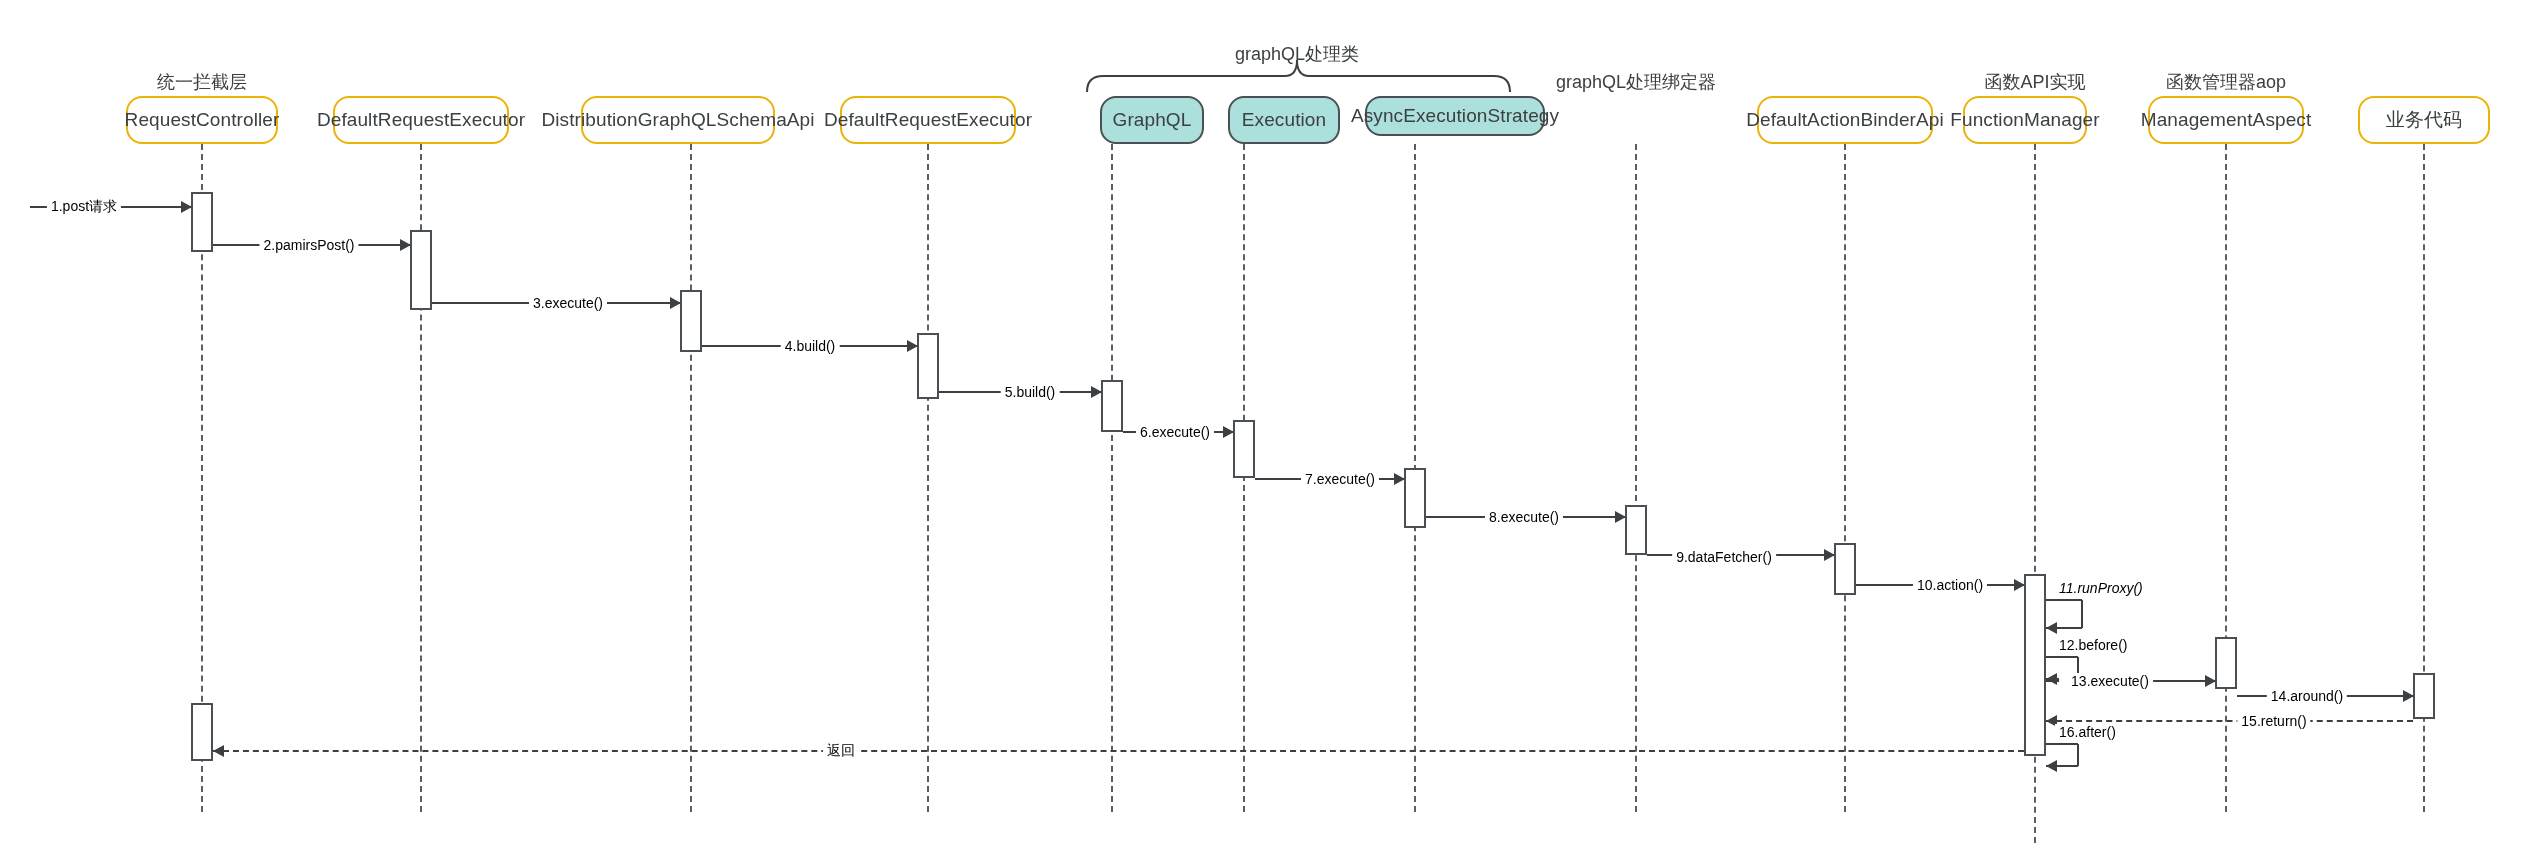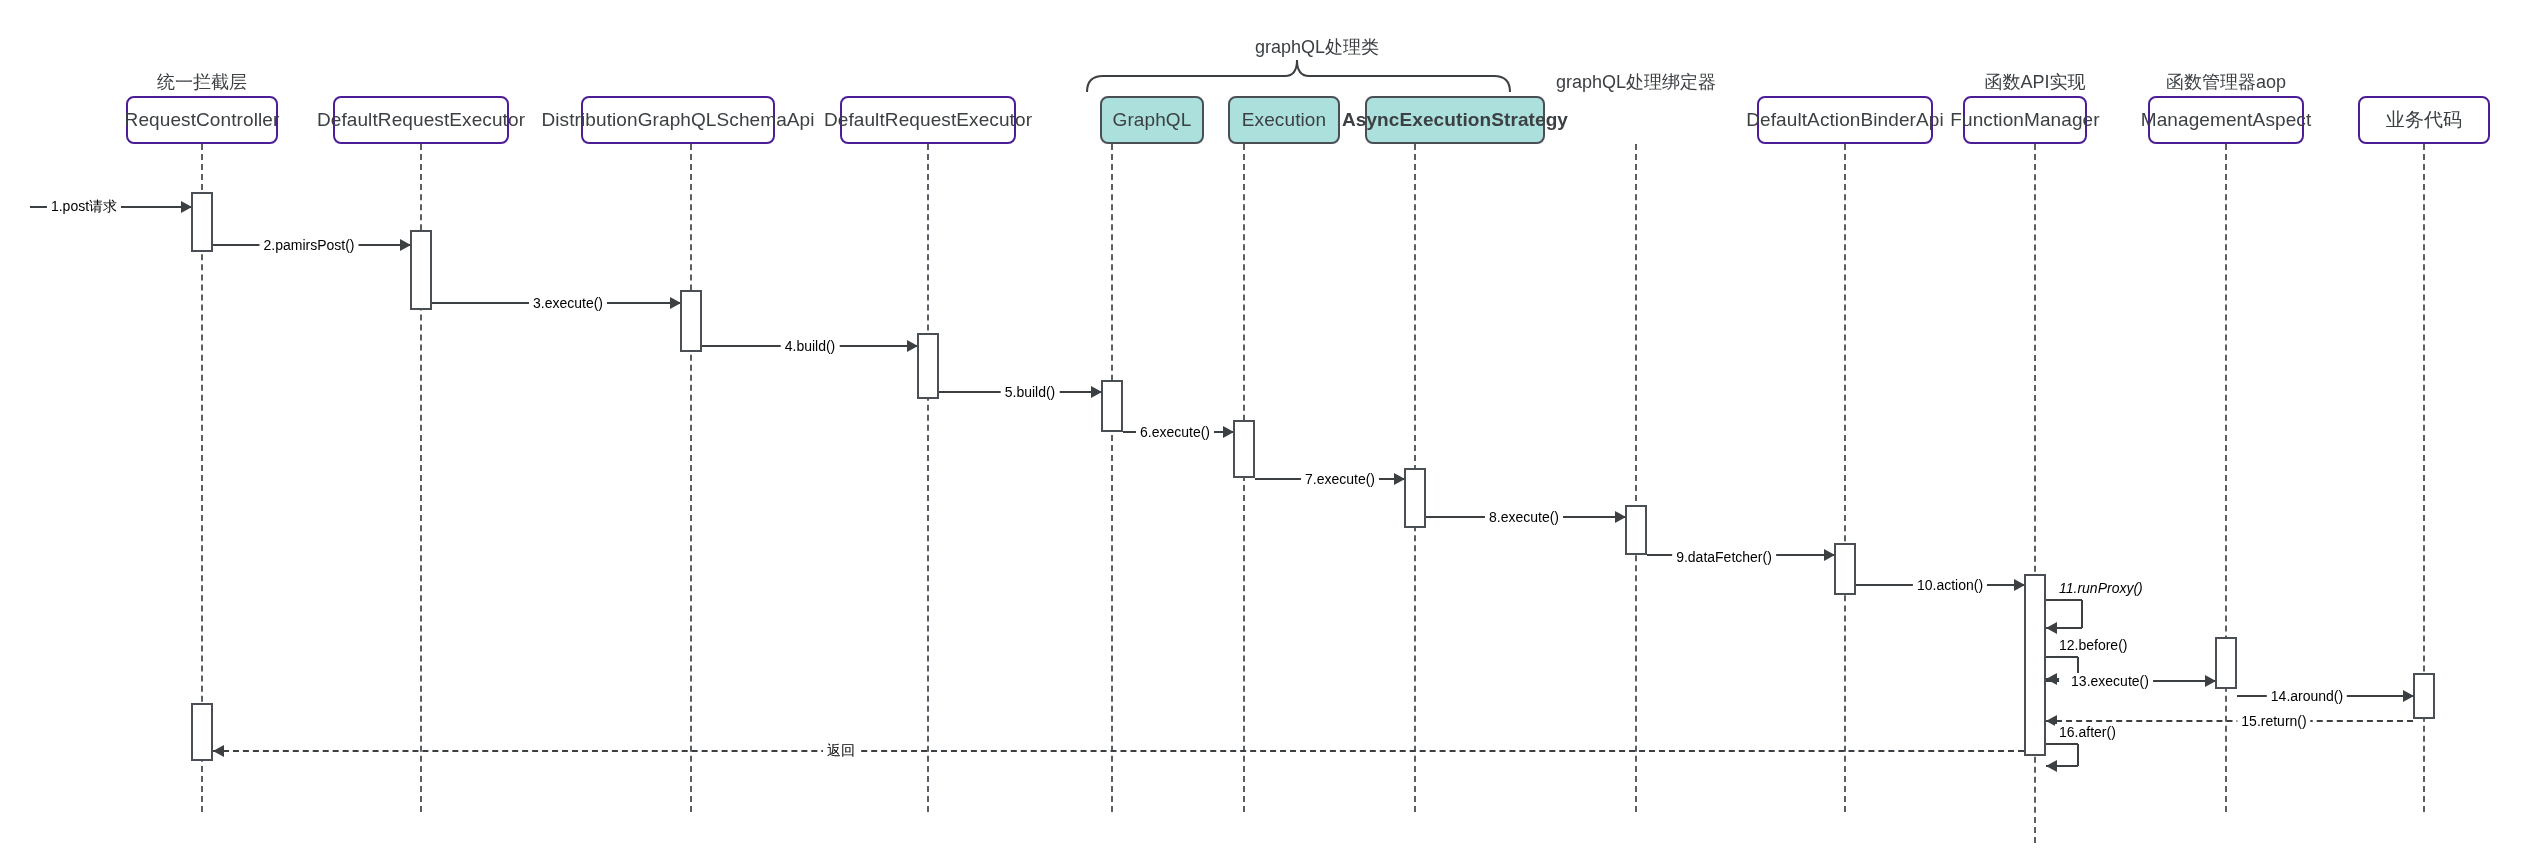--- a/index.html
+++ b/index.html
@@ -1,21 +1,21 @@
 <!DOCTYPE html>
 <html><head>
 <meta charset="utf-8">
 <style>
   html,body{margin:0;padding:0;background:#ffffff;}
   body{font-family:"Liberation Sans","DejaVu Sans",sans-serif;}
   #stage{position:relative;width:2522px;height:859px;background:#fff;overflow:hidden;}
 
   .lifeline-box{
     position:absolute;box-sizing:border-box;
-    border:2px solid #4c1d95;border-radius:8px;background:#ffffff;
+    border:2px solid #eab308;border-radius:16px;background:#ffffff;
     display:flex;align-items:center;justify-content:center;
     font-size:19px;color:#3c4043;letter-spacing:.1px;
     text-align:center;line-height:1.1;padding:8px 6px;
   }
   .lifeline-box.hl{background:#ace0dc;border-color:#4a4f55;margin-left:40px;}
 
   .lifeline-line{
     position:absolute;width:0;border-left:2px dashed #5a5f66;
   }
 
@@ -93,37 +93,37 @@
     </div>
     <div class="lifeline-box" style="left: 840px; top: 96px; width: 176px; height: 48px;">
       <span>DefaultRequestExecutor</span>
     </div>
     <div class="lifeline-box hl" style="left: 1060px; top: 96px; width: 104px; height: 48px;">
       <span>GraphQL</span>
     </div>
     <div class="lifeline-box hl" style="left: 1188px; top: 96px; width: 112px; height: 48px;">
       <span>Execution</span>
     </div>
-    <div class="lifeline-box hl" style="left: 1325px; top: 96px; width: 180px; height: 48px; font-weight: bold;">
+    <div class="lifeline-box hl" style="left: 1325px; top: 96px; width: 180px; height: 40px;">
       <span>AsyncExecutionStrategy</span>
     </div>
     <div class="lifeline-box" style="left: 1757px; top: 96px; width: 176px; height: 48px;">
       <span>DefaultActionBinderApi</span>
     </div>
     <div class="lifeline-box" style="left: 1963px; top: 96px; width: 124px; height: 48px;">
       <span>FunctionManager</span>
     </div>
     <div class="lifeline-box" style="left: 2148px; top: 96px; width: 156px; height: 48px;">
       <span>ManagementAspect</span>
     </div>
     <div class="lifeline-box" style="left: 2358px; top: 96px; width: 132px; height: 48px;">
       <span>业务代码</span>
     </div>
     <div class="group-label" style="left: 202px; top: 70px;">统一拦截层</div>
-    <div class="group-label" style="left: 1297px; top: 35px; margin-left: 20px;">graphQL处理类</div>
+    <div class="group-label" style="left: 1297px; top: 42px;">graphQL处理类</div>
     <div class="group-label" style="left: 1636px; top: 70px;">graphQL处理绑定器</div>
     <div class="group-label" style="left: 2035px; top: 70px;">函数API实现</div>
     <div class="group-label" style="left: 2226px; top: 70px;">函数管理器aop</div>
     <div class="brace" style="left: 1085px; top: 58px; width: 427px; height: 34px;"><svg width="427" height="34" viewBox="0 0 427 34">
         <path d="M 2 34 Q 2 18 18 18 L 200 18 Q 212 18 212 2 Q 212 18 224 18 L 409 18 Q 425 18 425 34" fill="none" stroke="#3c4043" stroke-width="2" stroke-linecap="round"></path>
       </svg></div>
     <div class="msg-line" style="left: 30px; top: 206px; width: 161px;"></div>
     <div class="arrow-r" style="left: 181px; top: 201px;"></div>
     <div class="msg-label c" style="left: 84px; top: 207px;">1.post请求</div>
     <div class="msg-line" style="left: 213px; top: 244px; width: 197px;"></div>

